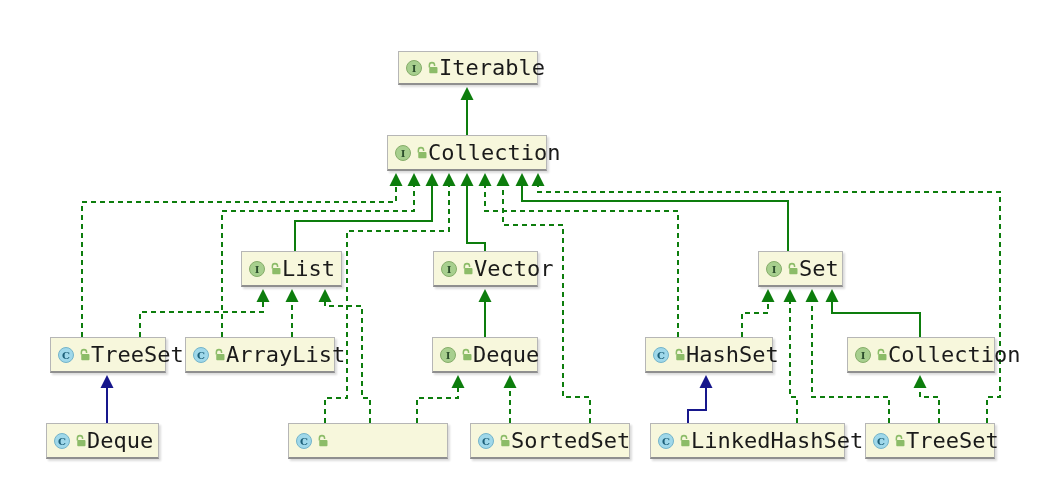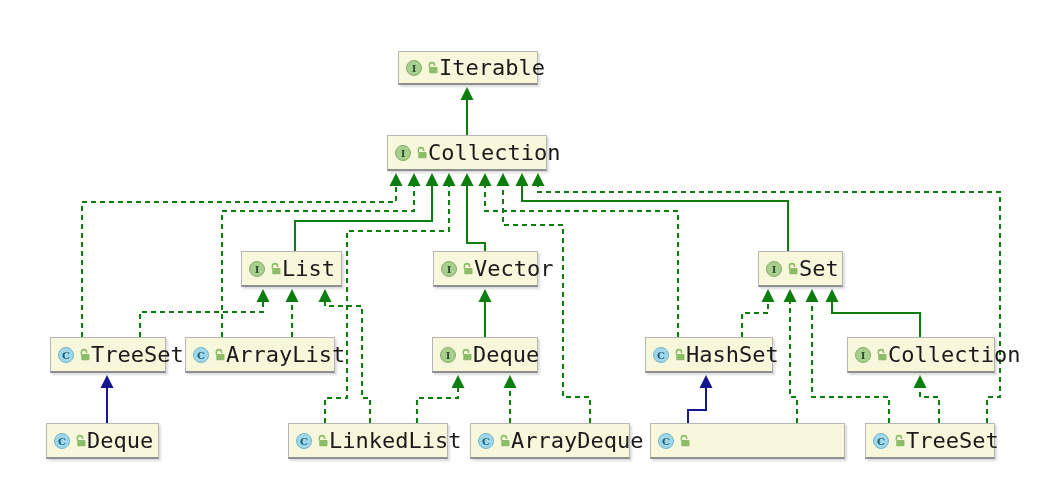--- a/index.html
+++ b/index.html
@@ -213,36 +213,36 @@
           <rect x="3" y="5.6" width="7.6" height="5.6" rx="0.8" fill="#8cbc68"></rect>
         </svg>
         <span class="lbl">Deque</span>
       </div>
       <div class="node" style="left: 288px; top: 423px; width: 160px; height: 36px;">
         <span class="badge cls">C</span>
         <svg class="lock" viewBox="0 0 12 12">
           <path d="M3.1 6 V3.9 a2.4 2.4 0 0 1 4.8 0 v0.6" fill="none" stroke="#8cbc68" stroke-width="1.4"></path>
           <rect x="3" y="5.6" width="7.6" height="5.6" rx="0.8" fill="#8cbc68"></rect>
         </svg>
-        <span class="lbl">LinkedList</span>
       </div>
       <div class="node" style="left: 470px; top: 423px; width: 160px; height: 36px;">
         <span class="badge cls">C</span>
         <svg class="lock" viewBox="0 0 12 12">
           <path d="M3.1 6 V3.9 a2.4 2.4 0 0 1 4.8 0 v0.6" fill="none" stroke="#8cbc68" stroke-width="1.4"></path>
           <rect x="3" y="5.6" width="7.6" height="5.6" rx="0.8" fill="#8cbc68"></rect>
         </svg>
-        <span class="lbl">ArrayDeque</span>
+        <span class="lbl">SortedSet</span>
       </div>
       <div class="node" style="left: 650px; top: 423px; width: 195px; height: 36px;">
         <span class="badge cls">C</span>
         <svg class="lock" viewBox="0 0 12 12">
           <path d="M3.1 6 V3.9 a2.4 2.4 0 0 1 4.8 0 v0.6" fill="none" stroke="#8cbc68" stroke-width="1.4"></path>
           <rect x="3" y="5.6" width="7.6" height="5.6" rx="0.8" fill="#8cbc68"></rect>
         </svg>
+        <span class="lbl">LinkedHashSet</span>
       </div>
       <div class="node" style="left: 865px; top: 423px; width: 130px; height: 36px;">
         <span class="badge cls">C</span>
         <svg class="lock" viewBox="0 0 12 12">
           <path d="M3.1 6 V3.9 a2.4 2.4 0 0 1 4.8 0 v0.6" fill="none" stroke="#8cbc68" stroke-width="1.4"></path>
           <rect x="3" y="5.6" width="7.6" height="5.6" rx="0.8" fill="#8cbc68"></rect>
         </svg>
         <span class="lbl">TreeSet</span>
       </div>
     </div>

